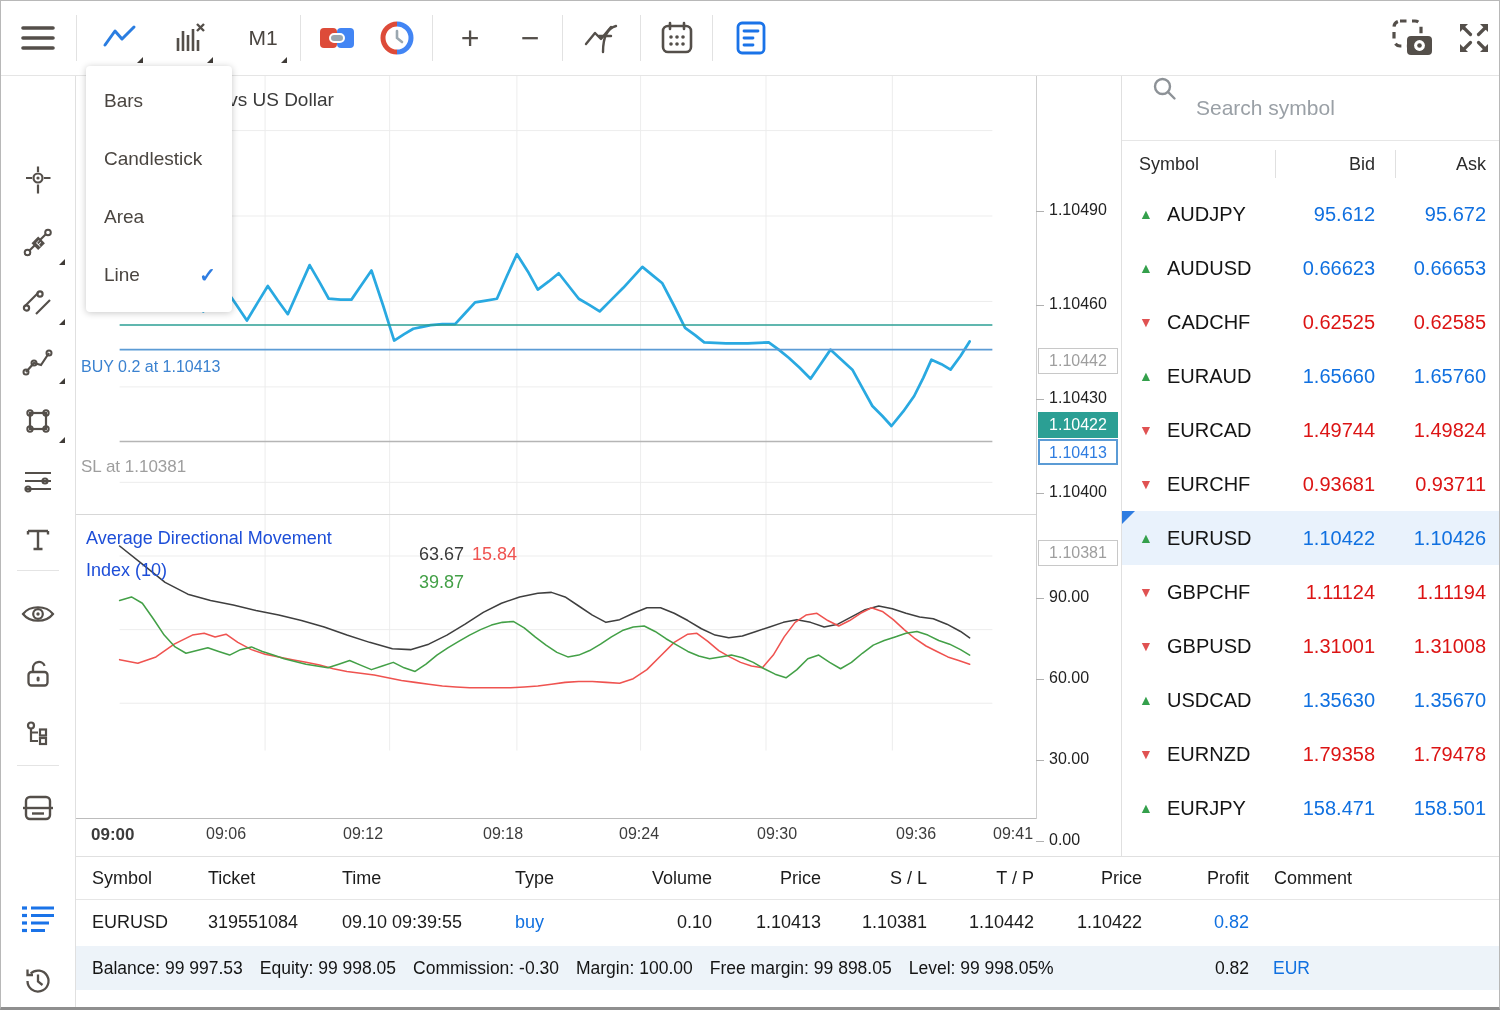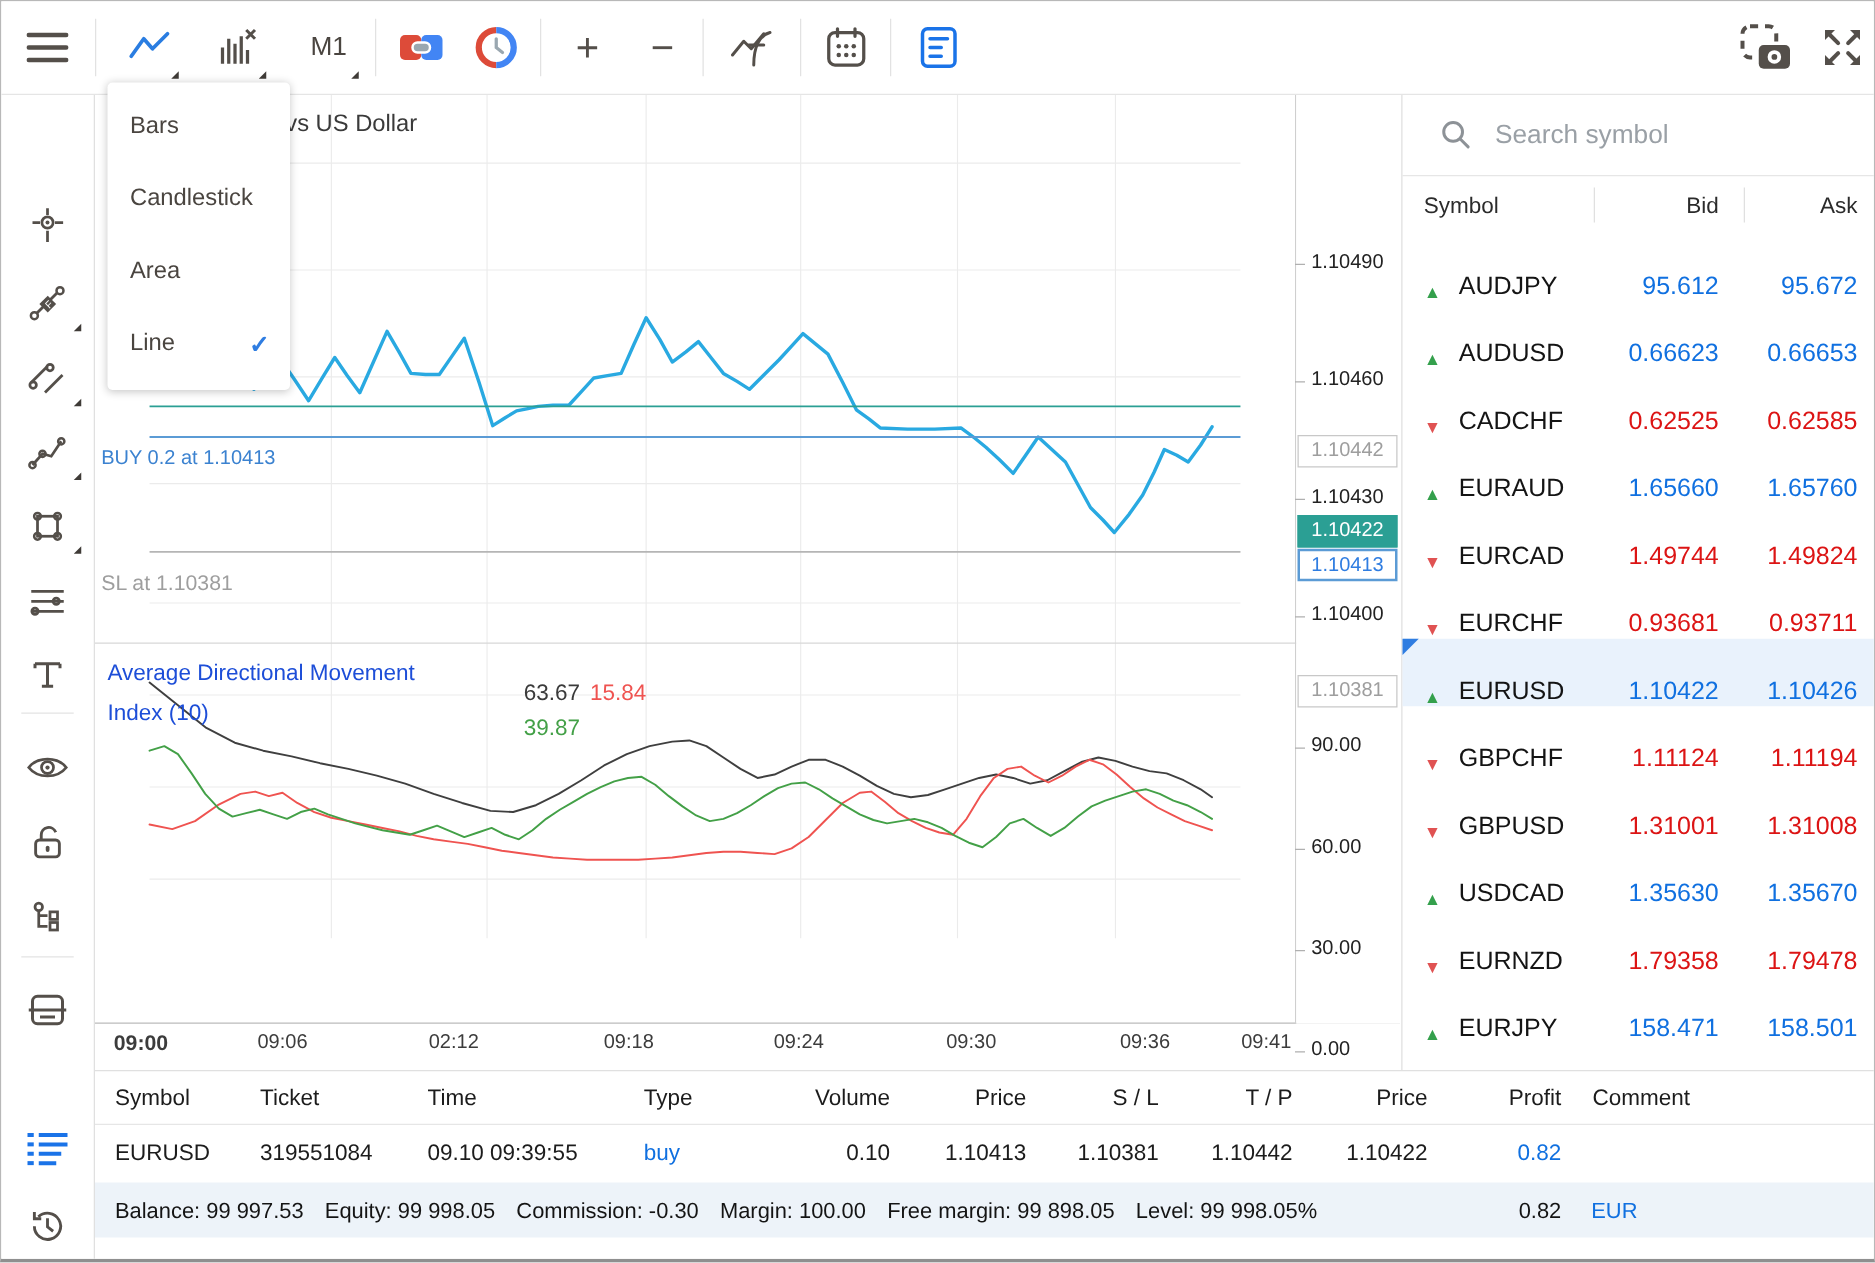--- a/index.html
+++ b/index.html
@@ -53,27 +53,27 @@
   .ttick.first { text-align:left; font-weight:bold; font-size:17px; }
 
   
   .dropdown { position:absolute; left:85px; top:65px; width:146px; height:246px; background:#fff; border-radius:4px;
               box-shadow:0 1px 7px rgba(0,0,0,.22); z-index:20; padding:6px 0; }
   .ditem { height:58px; display:flex; align-items:center; padding:0 16px 0 18px; font-size:19px; color:#4a4540; cursor:pointer; }
   .ditem .check { margin-left:auto; color:#2f7de1; font-size:20px; font-weight:bold; }
 
   
   .mwatch { position:absolute; left:1120px; top:75px; width:380px; height:780px; background:#fff; border-left:1px solid #e0e0e0; }
-  .search-row { position:relative; height:65px; border-bottom:1px solid #e6e6e6; display:flex; align-items:center; padding-left:30px; }
+  .search-row { position:relative; height:65px; border-bottom:1px solid #e6e6e6; display:flex; padding-left:30px; }
   .search-row input { border:none; outline:none; margin-left:18px; font-size:21px; color:#444; width:250px; font-family:"Liberation Sans",sans-serif; }
   .search-row input::placeholder { color:#9aa0a6; }
   .mw-head { position:relative; height:46px; display:flex; align-items:center; padding:0 15px 0 17px; font-size:18px; color:#2b2b2b; }
   .mw-head .h-sym { flex:1; } .mw-head .h-bid { width:96px; text-align:right; } .mw-head .h-ask { width:111px; text-align:right; }
   .mw-head .colsep { position:absolute; top:9px; width:1px; height:28px; background:#e0e0e0; }
-  .quote-row { position:relative; height:54px; display:flex; align-items:flex-end; padding:0 15px 0 17px; font-size:20px; cursor:pointer; }
+  .quote-row { position:relative; height:54px; display:flex; align-items:center; padding:0 15px 0 17px; font-size:20px; cursor:pointer; }
   .quote-row .sym { flex:1; margin-left:8px; color:#141414; }
   .quote-row .bid { width:96px; text-align:right; } .quote-row .ask { width:111px; text-align:right; }
   .quote-row .trend { width:20px; font-size:14px; }
   .quote-row.up .trend::before { content:"\25B2"; color:#34a04c; }
   .quote-row.down .trend::before { content:"\25BC"; color:#e05252; }
   .quote-row.up .bid, .quote-row.up .ask { color:#1070e0; }
   .quote-row.down .bid, .quote-row.down .ask { color:#dc1414; }
   .quote-row.selected { background:#e9f2fc; }
   .quote-row.selected::before { content:""; position:absolute; left:0; top:0; width:0; height:0;
     border-top:13px solid #2f7de1; border-right:13px solid transparent; }
@@ -402,21 +402,21 @@
     <div class="ptag gray" style="top:464px;">1.10381</div>
     <div class="ptick" style="top:512px;">90.00</div>
     <div class="ptick" style="top:593px;">60.00</div>
     <div class="ptick" style="top:674px;">30.00</div>
     <div class="ptick" style="top:755px;">0.00</div>
   </div>
 
   <div class="time-axis">
     <div class="ttick first" style="left:5px;">09:00</div>
     <div class="ttick" style="left:120px;">09:06</div>
-    <div class="ttick" style="left:257px;">02:12</div>
+    <div class="ttick" style="left:257px;">09:12</div>
     <div class="ttick" style="left:397px;">09:18</div>
     <div class="ttick" style="left:533px;">09:24</div>
     <div class="ttick" style="left:671px;">09:30</div>
     <div class="ttick" style="left:810px;">09:36</div>
     <div class="ttick" style="left:907px;">09:41</div>
   </div>
 
   <div class="dropdown">
     <div class="ditem">
         <span>Bars</span>

